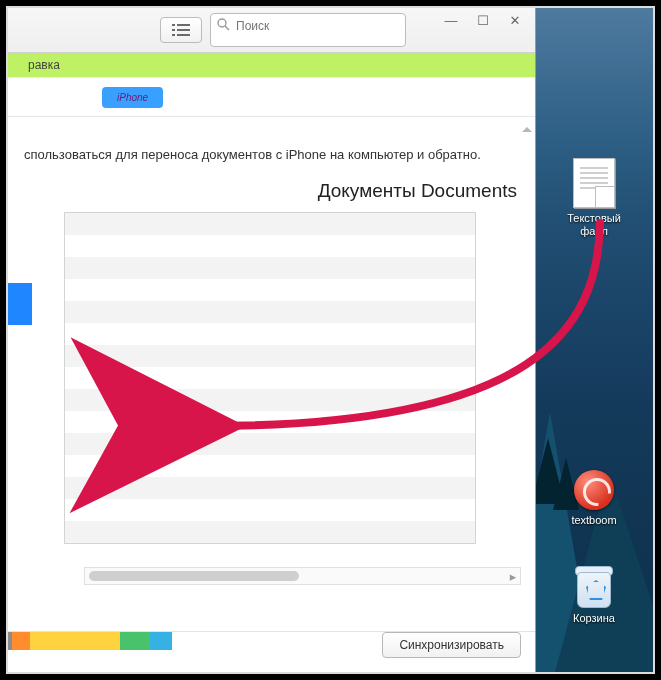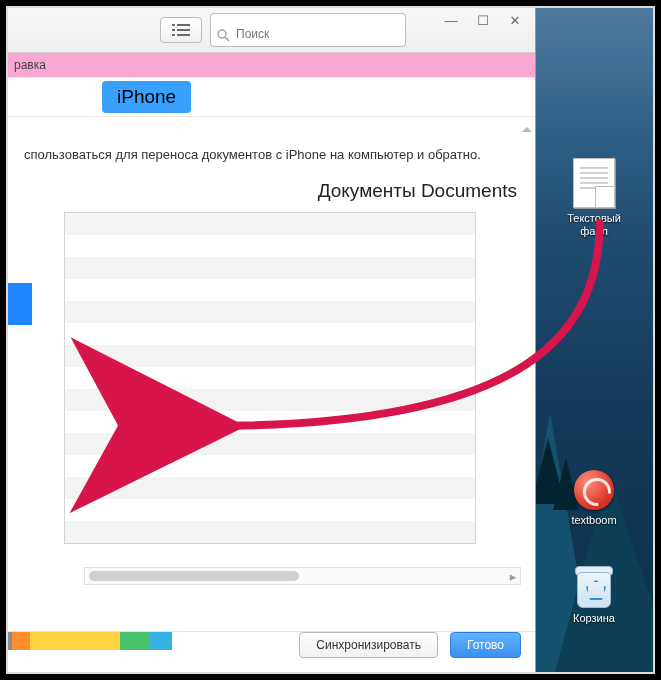--- a/index.html
+++ b/index.html
@@ -30,26 +30,26 @@
 
   
   .win{position:absolute;left:0;top:0;width:527px;bottom:0;background:#fff;border-right:1px solid #9a9a9a;display:flex;flex-direction:column;}
   .titlebar{height:44px;background:linear-gradient(#f7f7f7,#efefef);border-bottom:1px solid #d0d0d0;position:relative;display:flex;align-items:center;}
   .wctrls{position:absolute;right:6px;top:2px;display:flex;gap:4px;}
   .wbtn{width:26px;height:18px;display:flex;align-items:center;justify-content:center;font-size:13px;color:#666;border:1px solid transparent;cursor:default;}
   .apple{margin-left:66px;font-size:26px;color:#555;}
   .tb-group{margin-left:86px;display:flex;align-items:center;gap:8px;}
   .list-btn{width:40px;height:24px;border:1px solid #bcbcbc;border-radius:4px;background:linear-gradient(#fff,#f1f1f1);display:flex;align-items:center;justify-content:center;}
   .list-btn svg{display:block;}
-  .search{width:182px;height:24px;border:1px solid #bcbcbc;border-radius:4px;background:#fff;display:flex;align-items:flex-end;padding:4px 6px;color:#888;}
+  .search{width:182px;height:24px;border:1px solid #bcbcbc;border-radius:4px;background:#fff;display:flex;align-items:flex-start;padding:4px 6px;color:#888;}
   .search svg{flex:none;margin-right:4px;}
   .search input{border:0;outline:0;font-size:12px;width:100%;color:#333;background:transparent;}
-  .menubar{height:24px;background:#f9a8d4;border-bottom:1px solid #eee;padding-left:6px;display:flex;align-items:center;font-size:12px;color:#444;}
+  .menubar{height:24px;background:#bef264;border-bottom:1px solid #eee;padding-left:20px;display:flex;align-items:center;font-size:12px;color:#444;}
   .pill-row{height:38px;display:flex;align-items:center;padding-left:94px;}
-  .pill{background:#3aa0ff;color:#000000;font-size:19px;padding:5px 15px;border-radius:4px;}
+  .pill{background:#3aa0ff;color:#701a75;font-size:10px;padding:5px 15px;border-radius:4px;font-style:italic;}
   .hr{height:1px;background:#e6e6e6;}
   .scrollhint{position:absolute;right:2px;top:108px;width:14px;height:22px;}
   .scrollhint::before{content:"";position:absolute;left:3px;top:6px;border:5px solid transparent;border-bottom-color:#b7b7b7;}
   .content{flex:1;position:relative;padding:30px 18px 0 0;}
   .desc{font-size:13px;color:#333;margin:0 0 18px 16px;}
   .section-title{font-size:19px;font-weight:400;margin:0 0 10px 56px;color:#222;text-align:right;}
   .docbox{margin-left:56px;width:410px;height:330px;border:1px solid #d3d3d3;background:#fff;overflow:hidden;}
   .row{height:22px;}
   .row:nth-child(odd){background:#f3f3f3;}
   .blue-sel{position:absolute;left:0;top:166px;width:24px;height:42px;background:#1f86ff;}
@@ -172,21 +172,20 @@
       <div class="footer">
         <div class="usage">
           <span class="u1"></span>
             <span class="u2"></span>
             <span class="u3"></span>
             <span class="u4"></span>
             <span class="u5"></span>
         </div>
         <div class="spacer"></div>
         <div class="btn">Синхронизировать</div>
-        <div class="btn primary">Готово</div>
       </div>
     </div>
 
     <svg class="dragArrow" width="645" height="664">
       <defs>
         <marker id="ah" markerWidth="22" markerHeight="22" refX="6" refY="11" orient="auto">
           <path d="M0,11 L22,0 L16,11 L22,22 Z" fill="#d7154a"></path>
         </marker>
       </defs>
       <path d="M592,215 C590,320 530,420 190,418" fill="none" stroke="#d7154a" stroke-width="8" stroke-linecap="round" marker-end="url(#ah)"></path>

